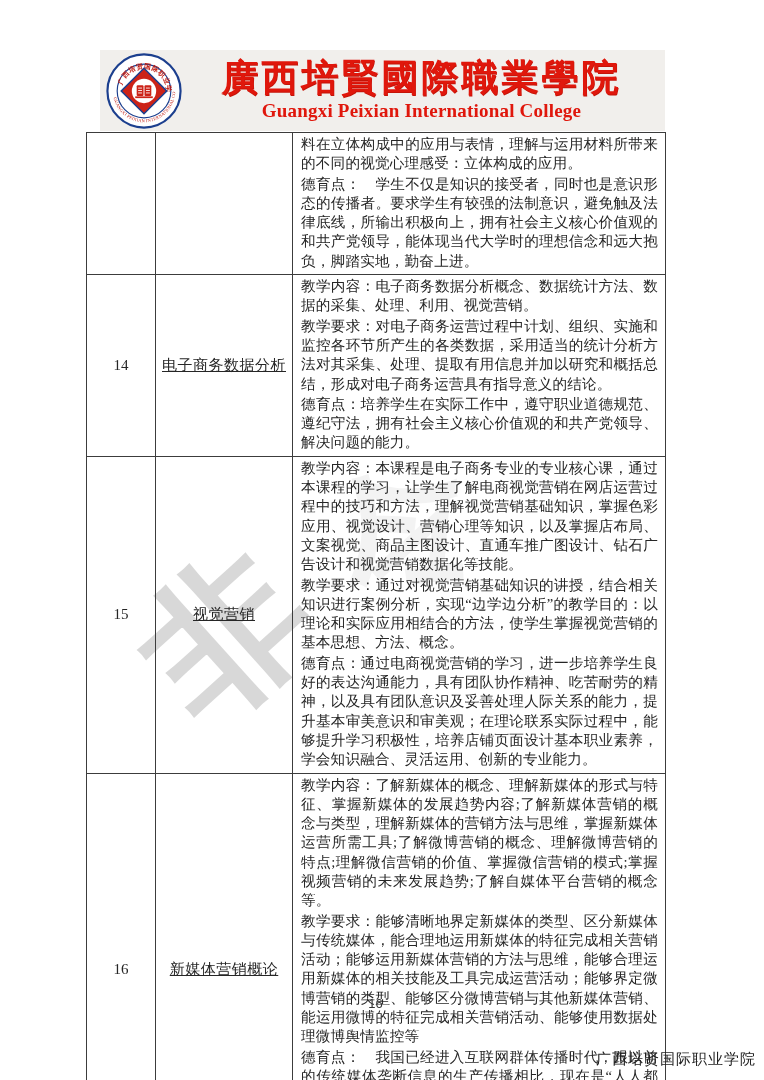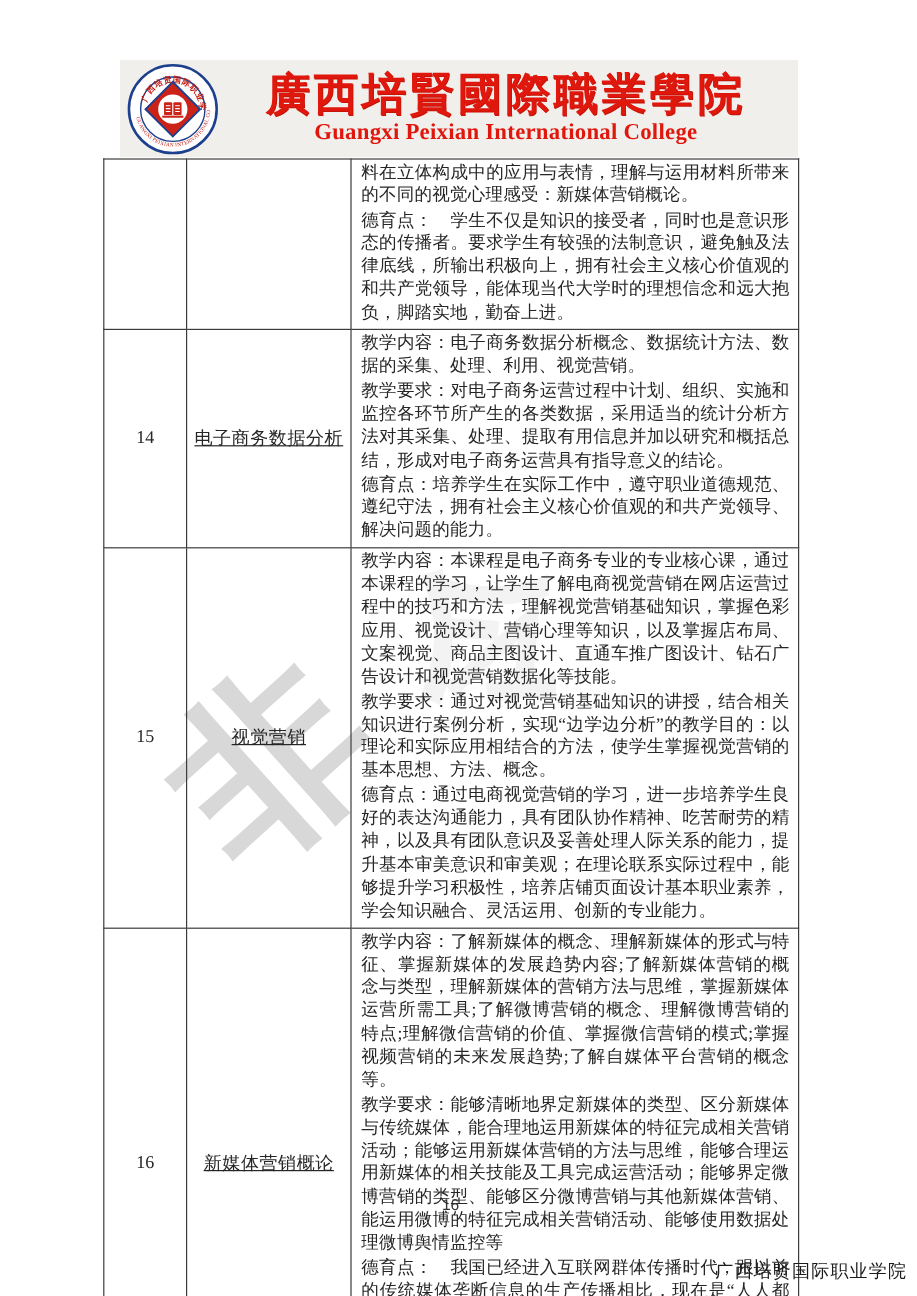--- a/index.html
+++ b/index.html
@@ -10,21 +10,21 @@
 
   
   .header-band {
     position:absolute; left:100px; top:50px; width:565px; height:81px;
     background:#f1efec; display:flex; align-items:center;
   }
   .logo-wrap { width:80px; height:78px; margin-left:4px; flex:0 0 auto; }
   .titles { flex:1; text-align:center; padding-right:6px; }
   .cn-title {
     font-size:37px; font-weight:bold; color:#e0170c; letter-spacing:3px;
-    line-height:40px; font-family:Liberation Serif, serif;
+    line-height:40px; font-family:Liberation Mono, monospace;
     text-shadow:0.5px 0.5px 0 #c41408;
   }
   .en-title {
     font-size:19px; font-weight:bold; color:#e0170c; letter-spacing:0.2px;
     line-height:22px; font-family:"Liberation Serif", serif;
   }
 
   
   table.course-table {
     position:absolute; left:86px; top:132px; width:579px;
@@ -115,21 +115,21 @@
     <colgroup>
       <col style="width:69px">
         <col style="width:137px">
         <col style="width:373px">
     </colgroup>
     <tbody>
         <tr>
           <td class="num-cell"></td>
           <td class="name-cell"></td>
           <td class="desc-cell">
-            <p>料在立体构成中的应用与表情，理解与运用材料所带来的不同的视觉心理感受：新媒体营销概论。</p>
+            <p>料在立体构成中的应用与表情，理解与运用材料所带来的不同的视觉心理感受：立体构成的应用。</p>
             <p>德育点：　学生不仅是知识的接受者，同时也是意识形态的传播者。要求学生有较强的法制意识，避免触及法律底线，所输出积极向上，拥有社会主义核心价值观的和共产党领导，能体现当代大学时的理想信念和远大抱负，脚踏实地，勤奋上进。</p>
           </td>
         </tr>
         <tr>
           <td class="num-cell">14</td>
           <td class="name-cell">电子商务数据分析</td>
           <td class="desc-cell">
             <p>教学内容：电子商务数据分析概念、数据统计方法、数据的采集、处理、利用、视觉营销。</p>
             <p>教学要求：对电子商务运营过程中计划、组织、实施和监控各环节所产生的各类数据，采用适当的统计分析方法对其采集、处理、提取有用信息并加以研究和概括总结，形成对电子商务运营具有指导意义的结论。</p>
             <p>德育点：培养学生在实际工作中，遵守职业道德规范、遵纪守法，拥有社会主义核心价值观的和共产党领导、解决问题的能力。</p>

